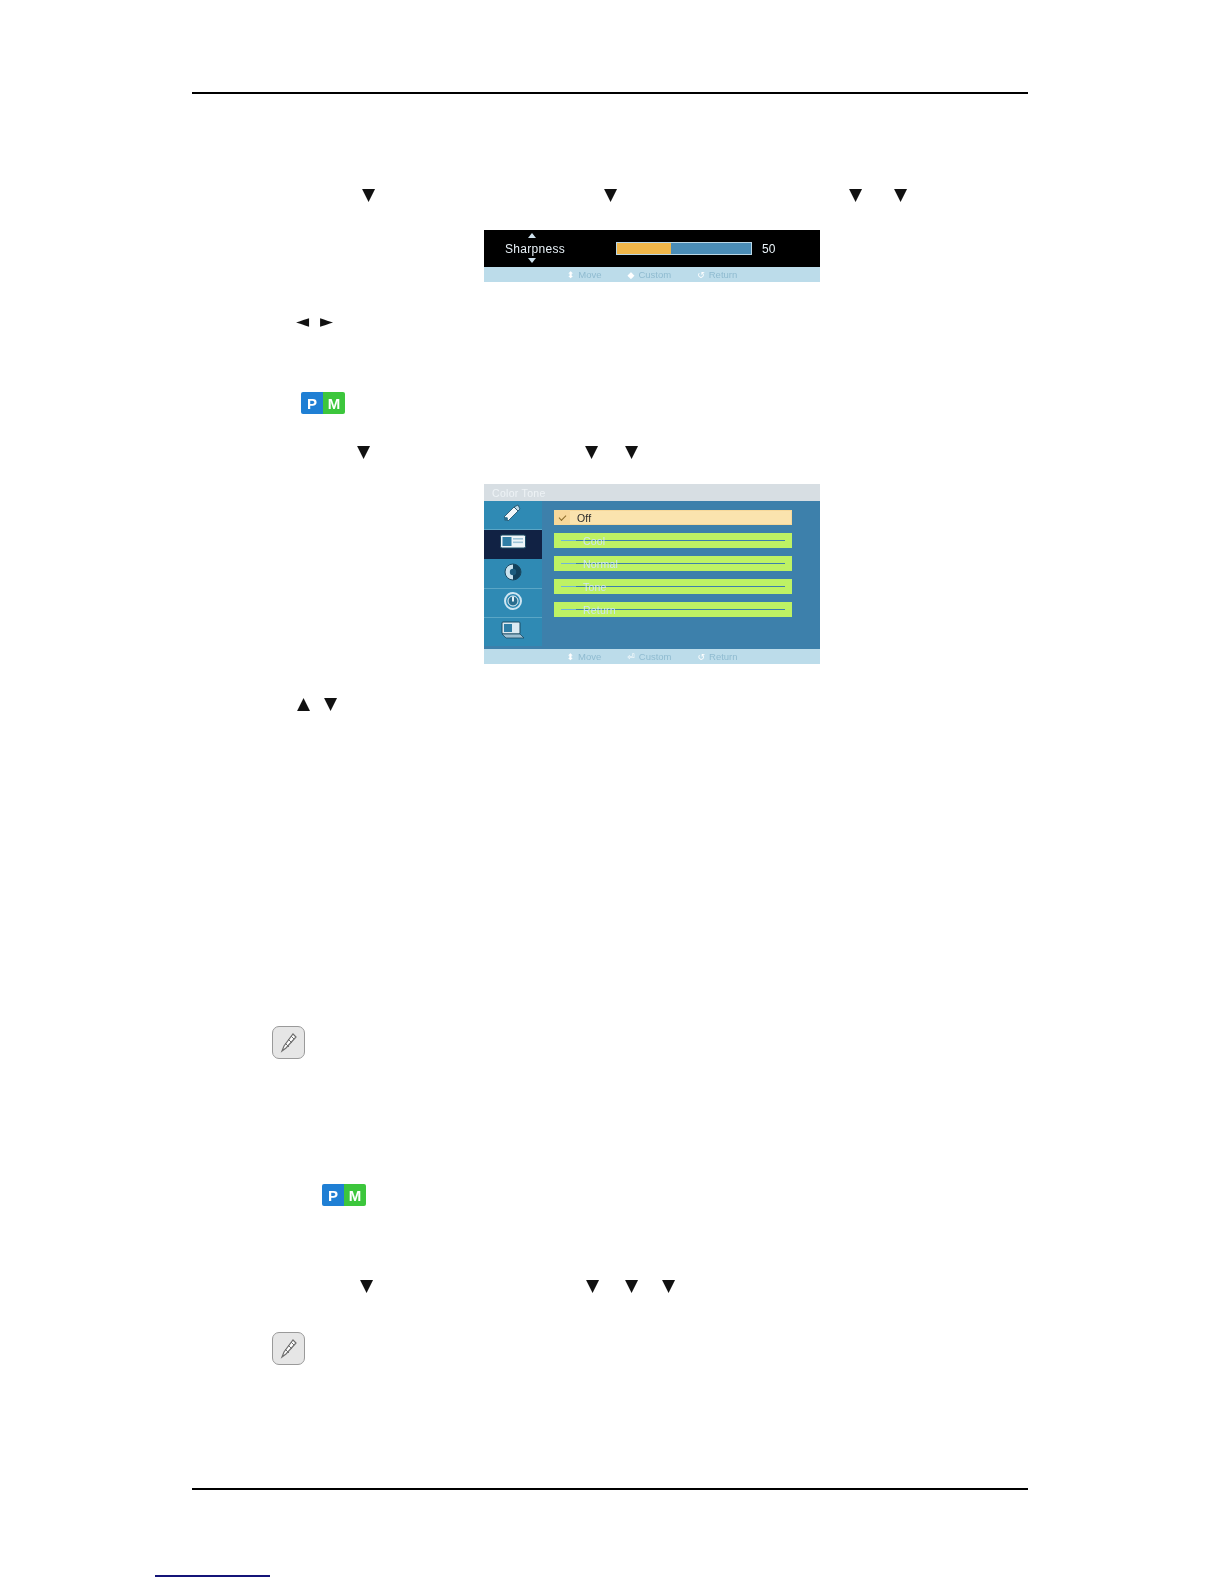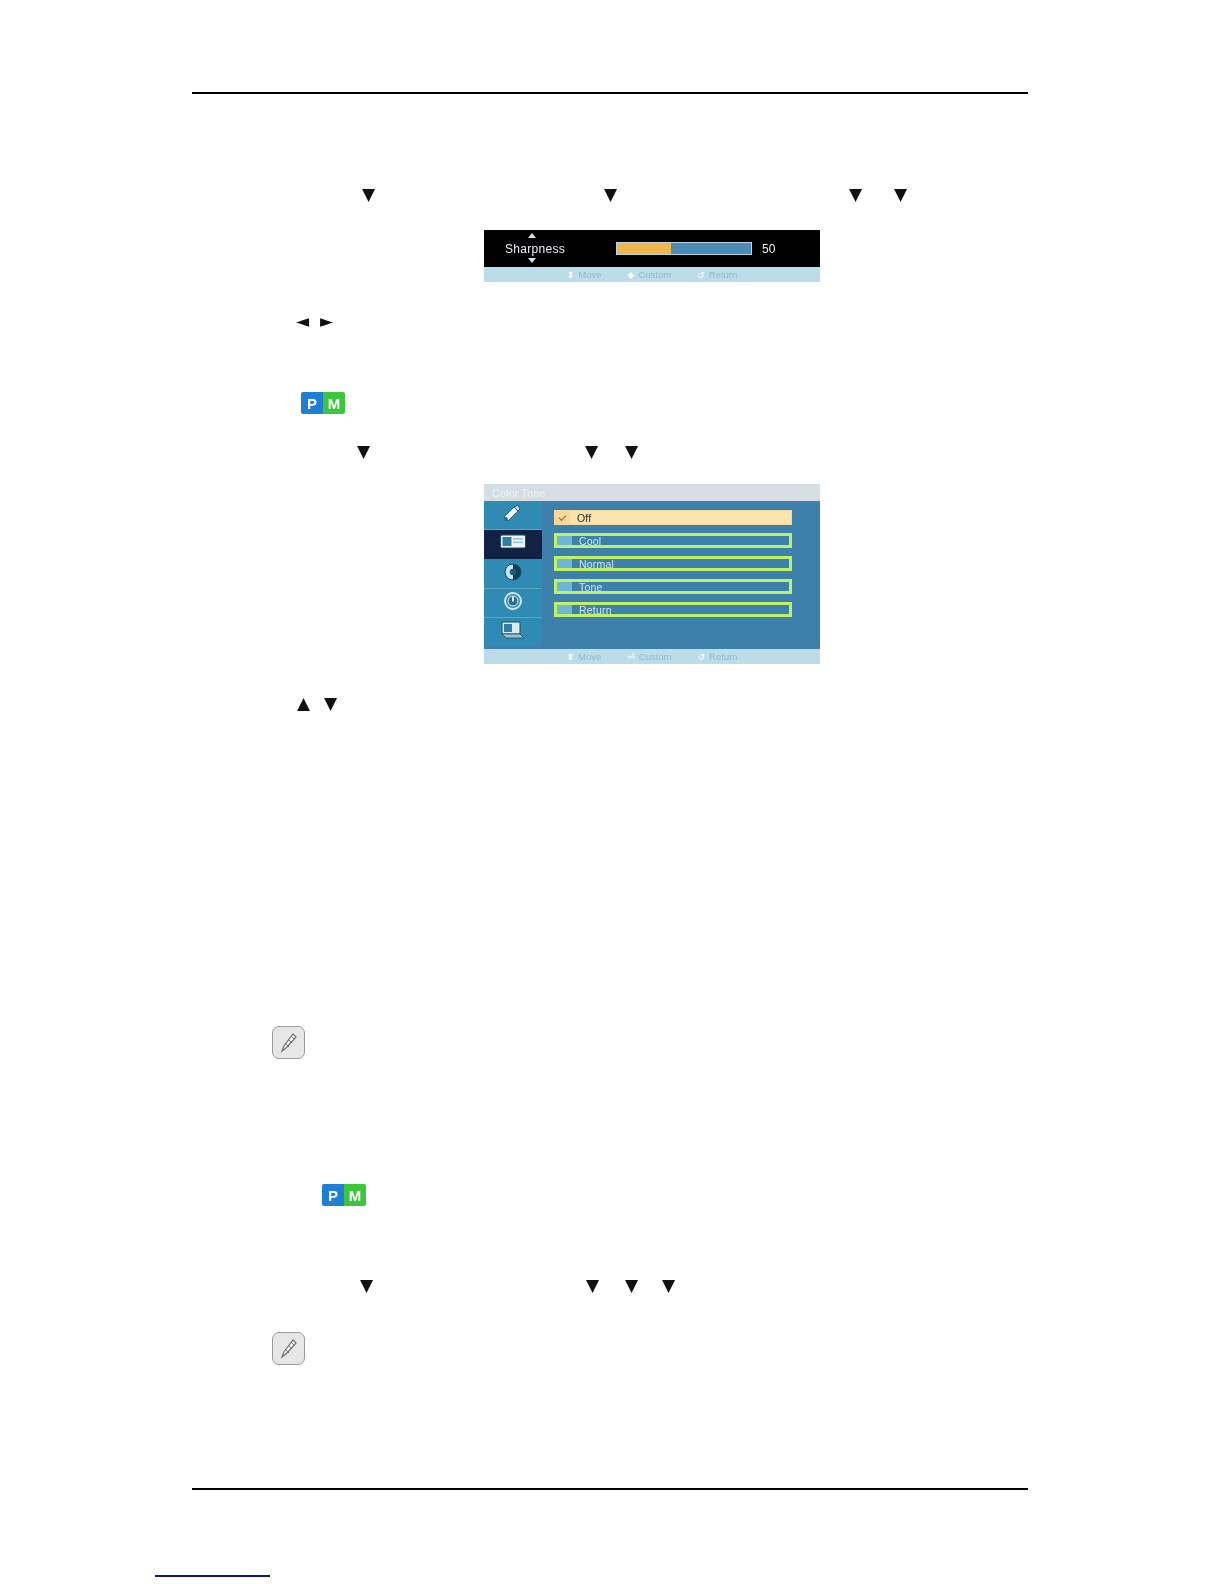--- a/index.html
+++ b/index.html
@@ -227,21 +227,21 @@
 
   .ct-options {
     flex: 1;
     padding: 9px 28px 0 12px;
     box-sizing: border-box;
   }
   .ct-opt {
     position: relative;
     height: 15px;
     margin-bottom: 8px;
-    border: 3px solid #bef264;
+    border: 7px solid #bef264;
     box-sizing: border-box;
     display: flex;
     align-items: center;
   }
   .ct-opt .swatch {
     width: 15px;
     height: 100%;
     background: #6fb6d6;
     flex: none;
   }

